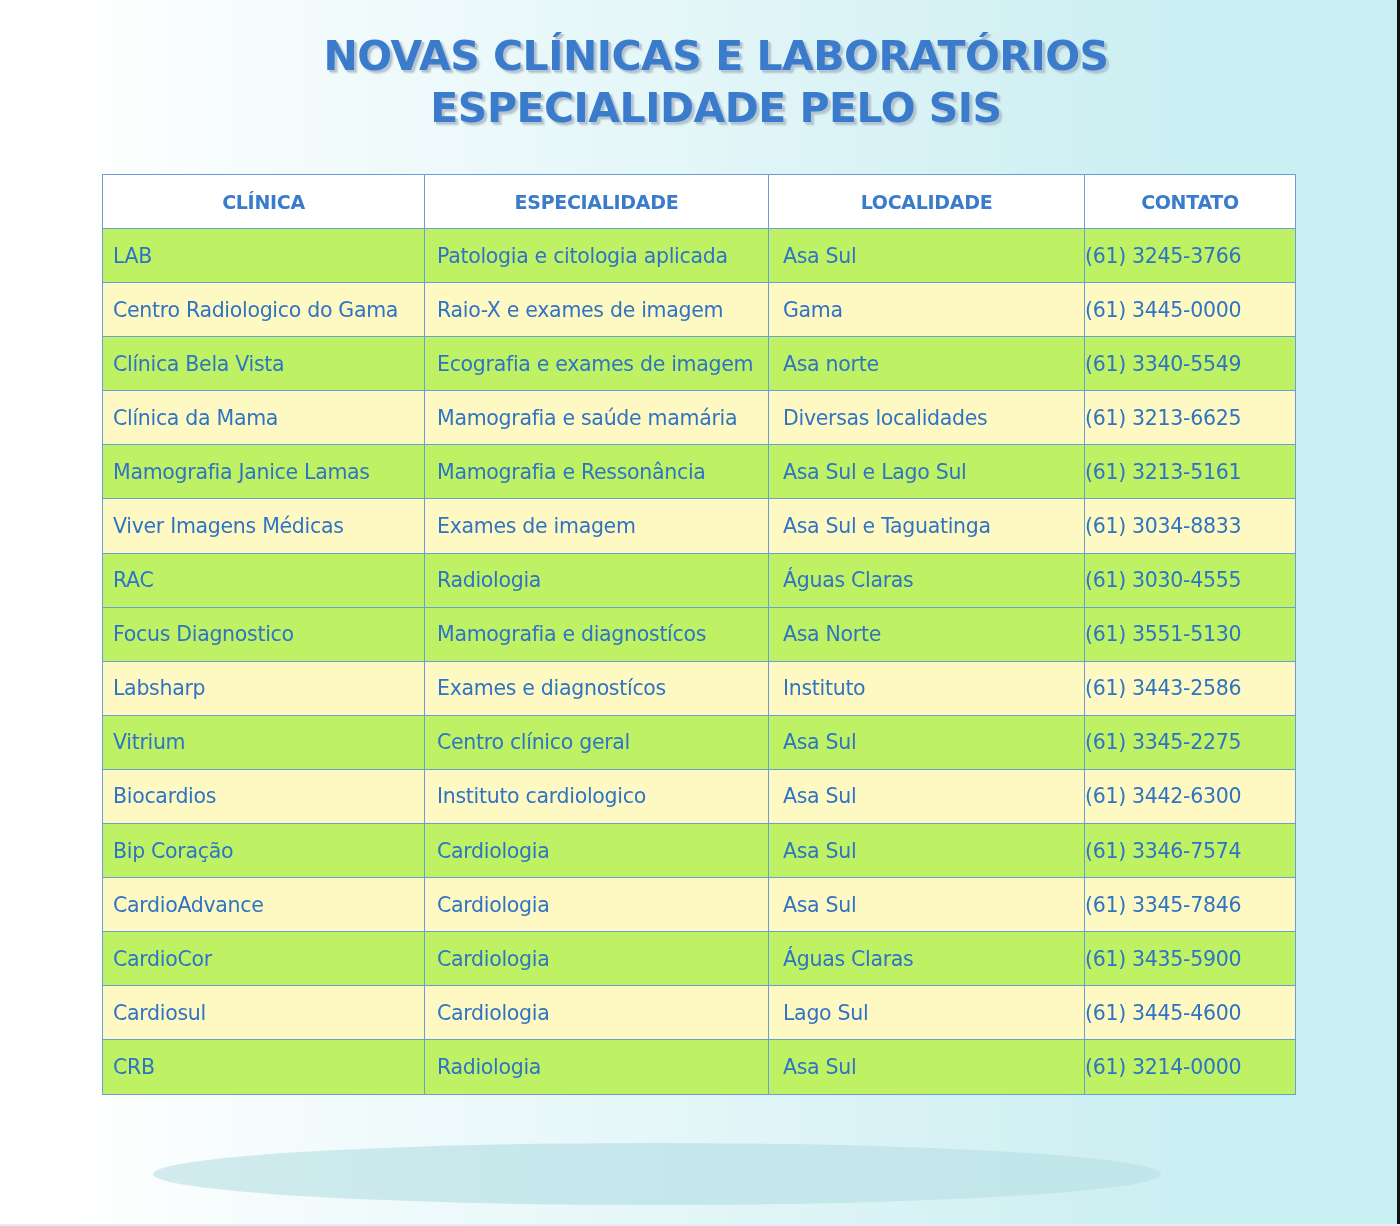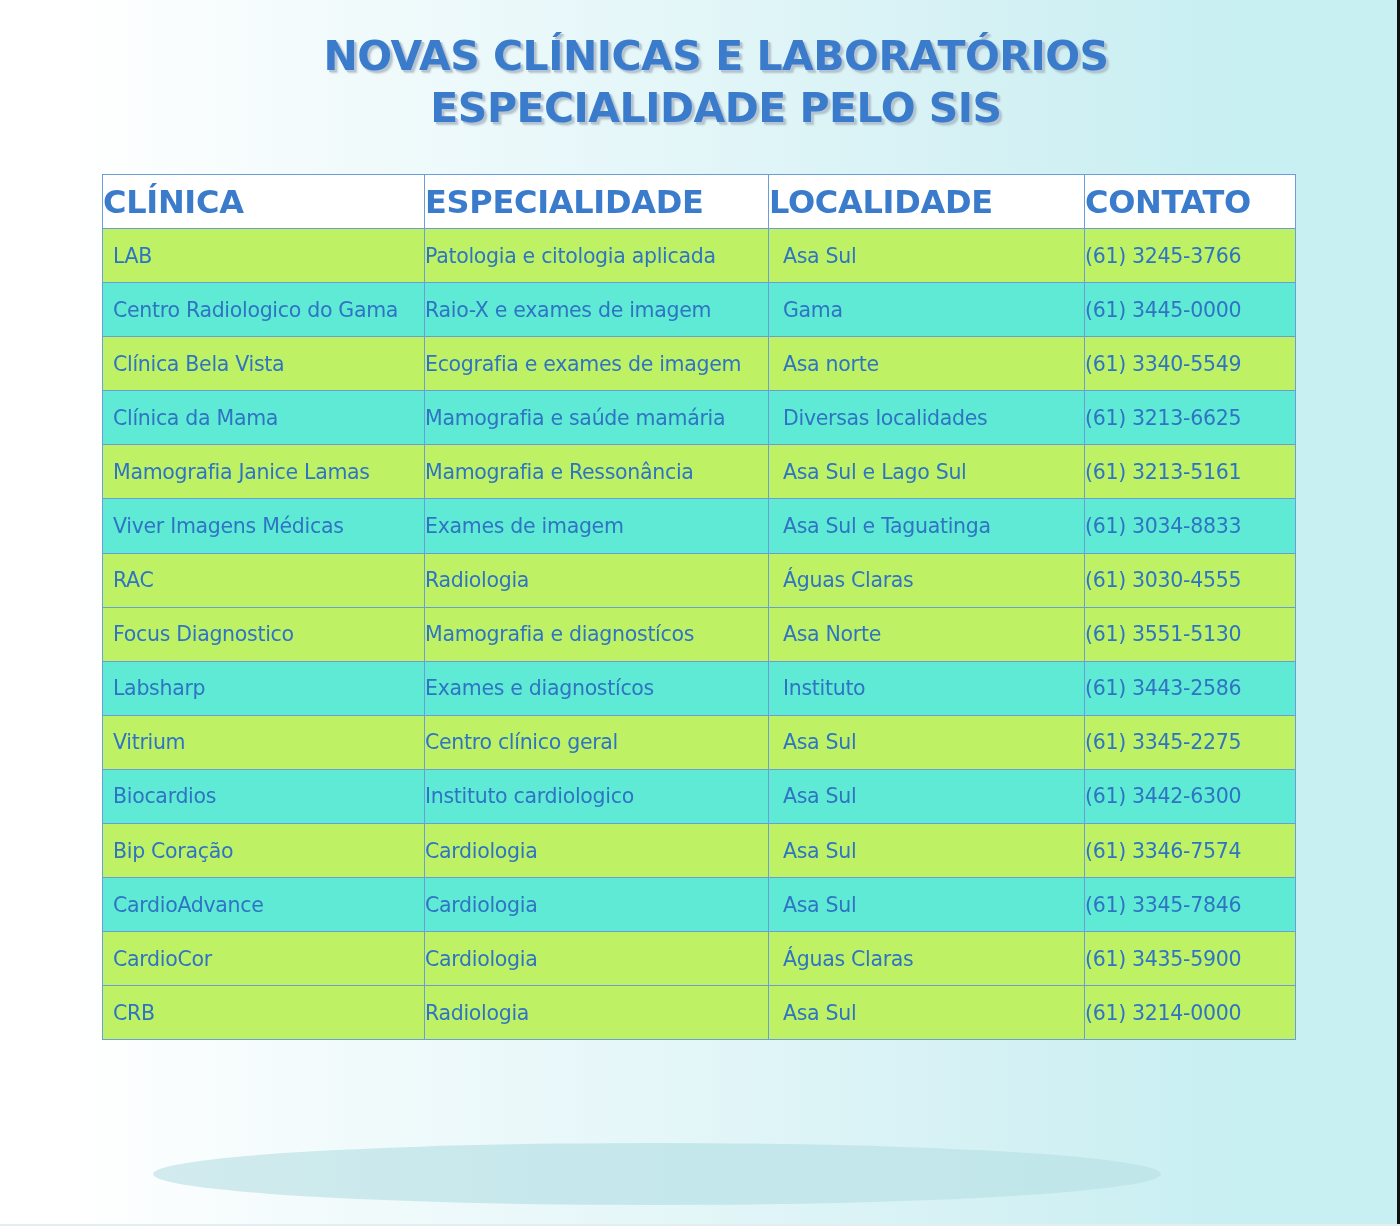--- a/index.html
+++ b/index.html
@@ -72,40 +72,40 @@
       color: #2f74c4;
       padding: 0;
       height: 53px;
       box-sizing: border-box;
       white-space: nowrap;
       overflow: hidden;
     }
     th {
       font-family: "DejaVu Sans", sans-serif;
       font-weight: bold;
-      font-size: 32px;
-      text-align: left;
+      font-size: 19px;
+      text-align: center;
       color: #3a7ccb;
       background: #ffffff;
       height: 54px;
       letter-spacing: -0.3px;
     }
     td {
       font-family: "DejaVu Sans", sans-serif;
       font-size: 20.5px;
       text-align: left;
       letter-spacing: -0.3px;
       height: 54.1px;
     }
     td.c1 { padding-left: 10px; }
-    td.c2 { padding-left: 0; }
+    td.c2 { padding-left: 12px; }
     td.c3 { padding-left: 14px; }
     td.c4 { }
     tr.odd td { background: #bef264; }
-    tr.even td { background: #5eead4; }
+    tr.even td { background: #fef9c3; }
     col.col1 { width: 322px; }
     col.col2 { width: 344px; }
     col.col3 { width: 316px; }
     col.col4 { width: 211px; }
   </style>
 </head>
 <body>
 
 <div class="shadow-ellipse"></div>
 
@@ -208,20 +208,26 @@
         <td class="c2">Cardiologia</td>
         <td class="c3">Asa Sul</td>
         <td class="c4">(61) 3345-7846</td>
       </tr>
       <tr class="odd">
         <td class="c1">CardioCor</td>
         <td class="c2">Cardiologia</td>
         <td class="c3">Águas Claras</td>
         <td class="c4">(61) 3435-5900</td>
       </tr>
+      <tr class="even">
+        <td class="c1">Cardiosul</td>
+        <td class="c2">Cardiologia</td>
+        <td class="c3">Lago Sul</td>
+        <td class="c4">(61) 3445-4600</td>
+      </tr>
       <tr class="odd">
         <td class="c1">CRB</td>
         <td class="c2">Radiologia</td>
         <td class="c3">Asa Sul</td>
         <td class="c4">(61) 3214-0000</td>
       </tr>
     </tbody>
   </table>
 </div>
 

